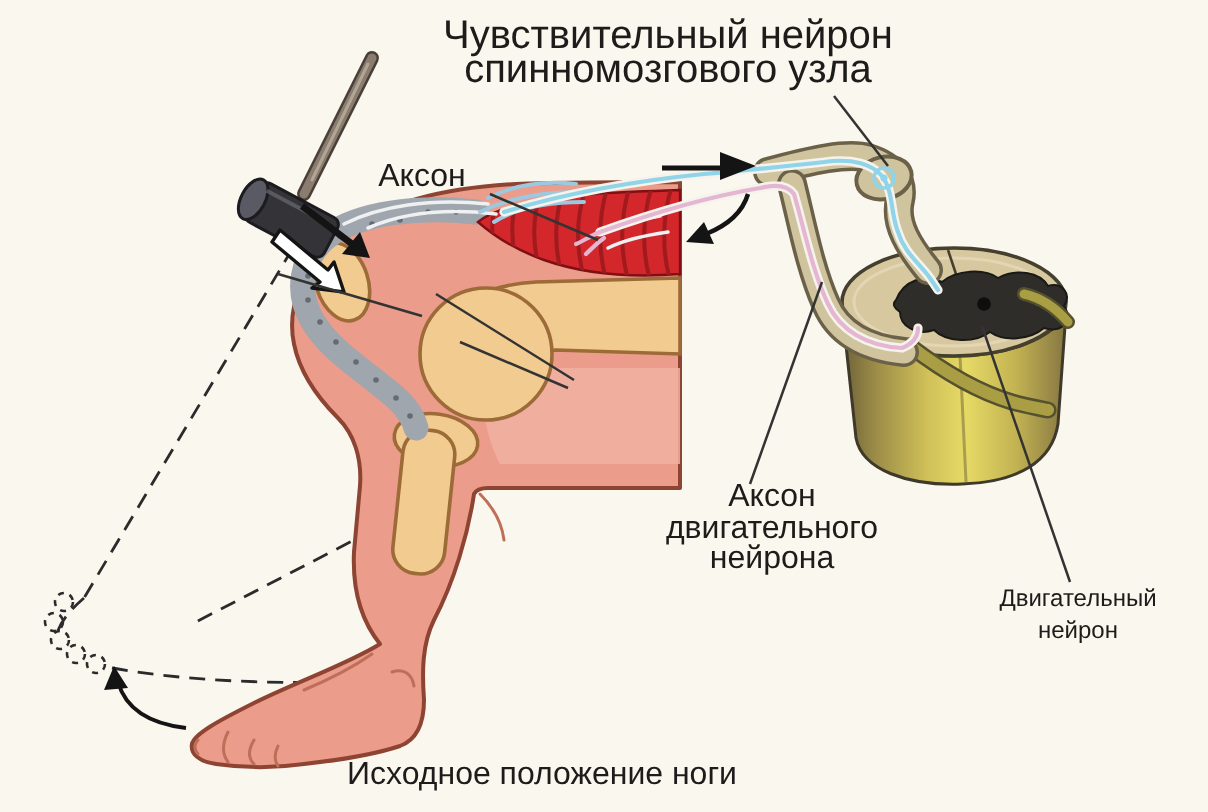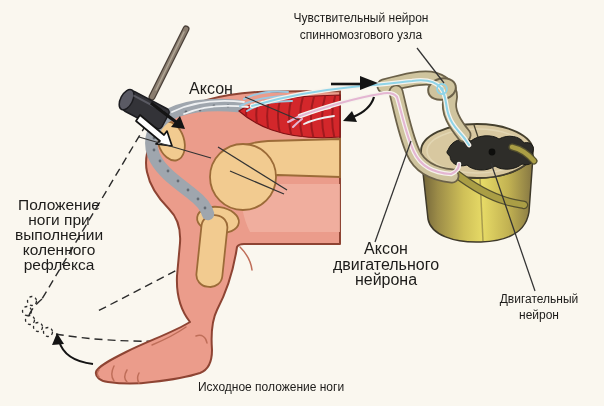--- a/index.html
+++ b/index.html
@@ -8,28 +8,28 @@
     background:var(--background,#faf7ef);
     font-family:"Liberation Sans",sans-serif;
   }
   #stage svg{position:absolute;left:0;top:0;}
   .lbl{
     position:absolute;transform:translateX(-50%);
     text-align:center;white-space:pre-line;
     color:var(--text,#1d1c1a);
     font-size:15.5px;line-height:15.5px;
   }
-  #lbl-sensory{left:334px;top:10px;font-size:12px;line-height:17px;margin-left:27px;}
+  #lbl-sensory{left:334px;top:10px;font-size:20px;line-height:17px;}
   #lbl-muscle{left:211px;top:81px;font-size:16px;}
   #lbl-tendon{left:93px;top:126px;font-size:16px;}
   #lbl-legpos{left:59px;top:197px;font-size:15.5px;line-height:15px;}
   #lbl-knee{left:306px;top:186px;font-size:16px;line-height:16px;}
   #lbl-axon{left:386px;top:241px;font-size:16px;line-height:15.5px;}
   #lbl-motor{left:539px;top:291px;font-size:12px;line-height:16px;}
-  #lbl-initial{left:271px;top:380px;font-size:12px;}
+  #lbl-initial{left:271px;top:380px;font-size:16px;}
 
   .skin{fill:var(--skin);stroke:var(--skin-outline);stroke-width:2;stroke-linejoin:round;}
   .skin-light{fill:var(--skin-light);stroke:none;}
   .crease{stroke:#bf6e59;stroke-width:1.5;fill:none;stroke-linecap:round;}
   .bone{fill:var(--bone);stroke:var(--bone-outline);stroke-width:1.8;}
   .muscle{fill:var(--muscle);stroke:#7e1014;stroke-width:1.2;}
   .mstripe{stroke:var(--muscle-stripe);stroke-width:2;fill:none;}
   .tendon{stroke:var(--tendon);stroke-width:12.5;fill:none;stroke-linecap:round;}
   .tdot{fill:var(--tendon-dot);}
   .bluefiber{stroke:#9cc8e0;stroke-width:2;fill:none;stroke-linecap:round;}
@@ -236,24 +236,19 @@
       <path class="leader" d="M 287,190 L 218,147"></path>
       <path class="leader" d="M 284,194 L 230,171"></path>
       <path class="leader" d="M 375,242 L 411,141"></path>
       <path class="leader" d="M 535,291 L 491,163"></path>
     </g>
   </svg>
 
   <div class="lbl" id="lbl-sensory">Чувствительный нейрон
 спинномозгового узла</div>
   <div class="lbl" id="lbl-muscle">Аксон</div>
-  <div class="lbl" id="lbl-legpos">Положение
-ноги при
-выполнении
-коленного
-рефлекса</div>
   <div class="lbl" id="lbl-axon">Аксон
 двигательного
 нейрона</div>
   <div class="lbl" id="lbl-motor">Двигательный
 нейрон</div>
   <div class="lbl" id="lbl-initial">Исходное положение ноги</div>
 </div>
 
 </body></html>

